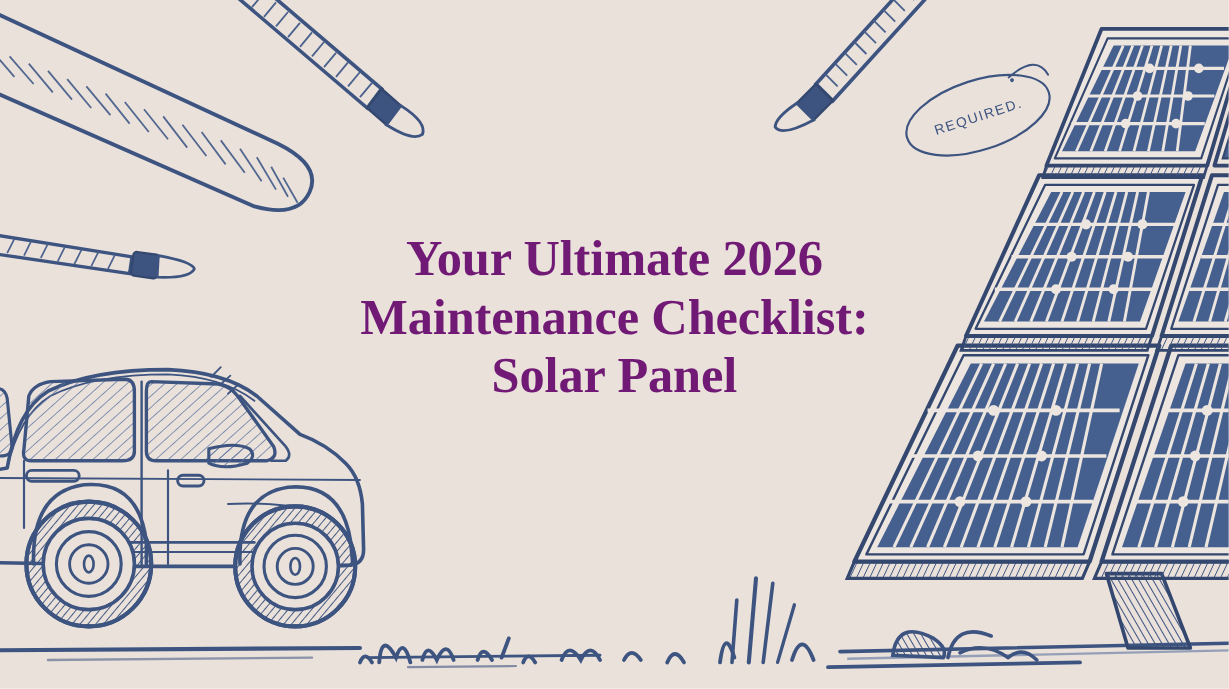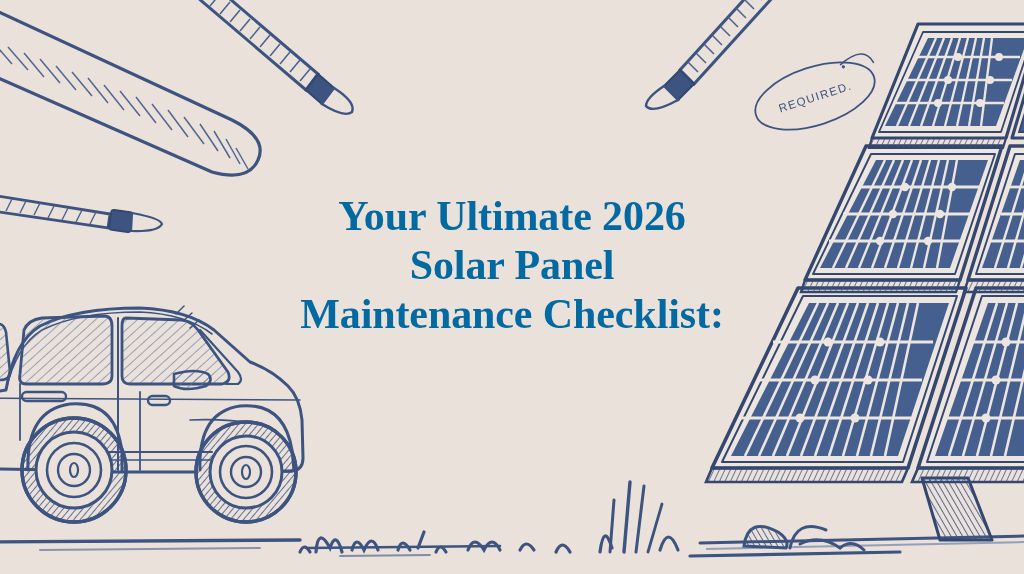--- a/index.html
+++ b/index.html
@@ -31,21 +31,21 @@
     text-align: center;
     z-index: 5;
     pointer-events: none;
   }
   #headline .hl-line {
     display: block;
     font-family: "Liberation Serif", serif;
     font-weight: bold;
     font-size: 42px;
     line-height: 49px;
-    color: #0369a1;
+    color: #701a75;
     letter-spacing: -0.1px;
     white-space: nowrap;
   }
   .stamp-text {
     font-family: "Liberation Sans", sans-serif;
     font-size: 11.5px;
     letter-spacing: 1.4px;
     fill: #3D5480;
   }
 </style>
@@ -432,17 +432,17 @@
           <path d="M 800 544 Q 820 534 840 548 Q 852 538 864 550" fill="none"></path>
           <path d="M 690 556 L 900 552" stroke-width="3.2"></path>
         </g>
       </g>
 
     </g>
   </svg>
 
   <div id="headline">
     <span class="hl-line">Your Ultimate 2026</span>
+    <span class="hl-line">Maintenance Checklist:</span>
     <span class="hl-line">Solar Panel</span>
-    <span class="hl-line">Maintenance Checklist:</span>
   </div>
 
 </div>
 
 </body></html>

